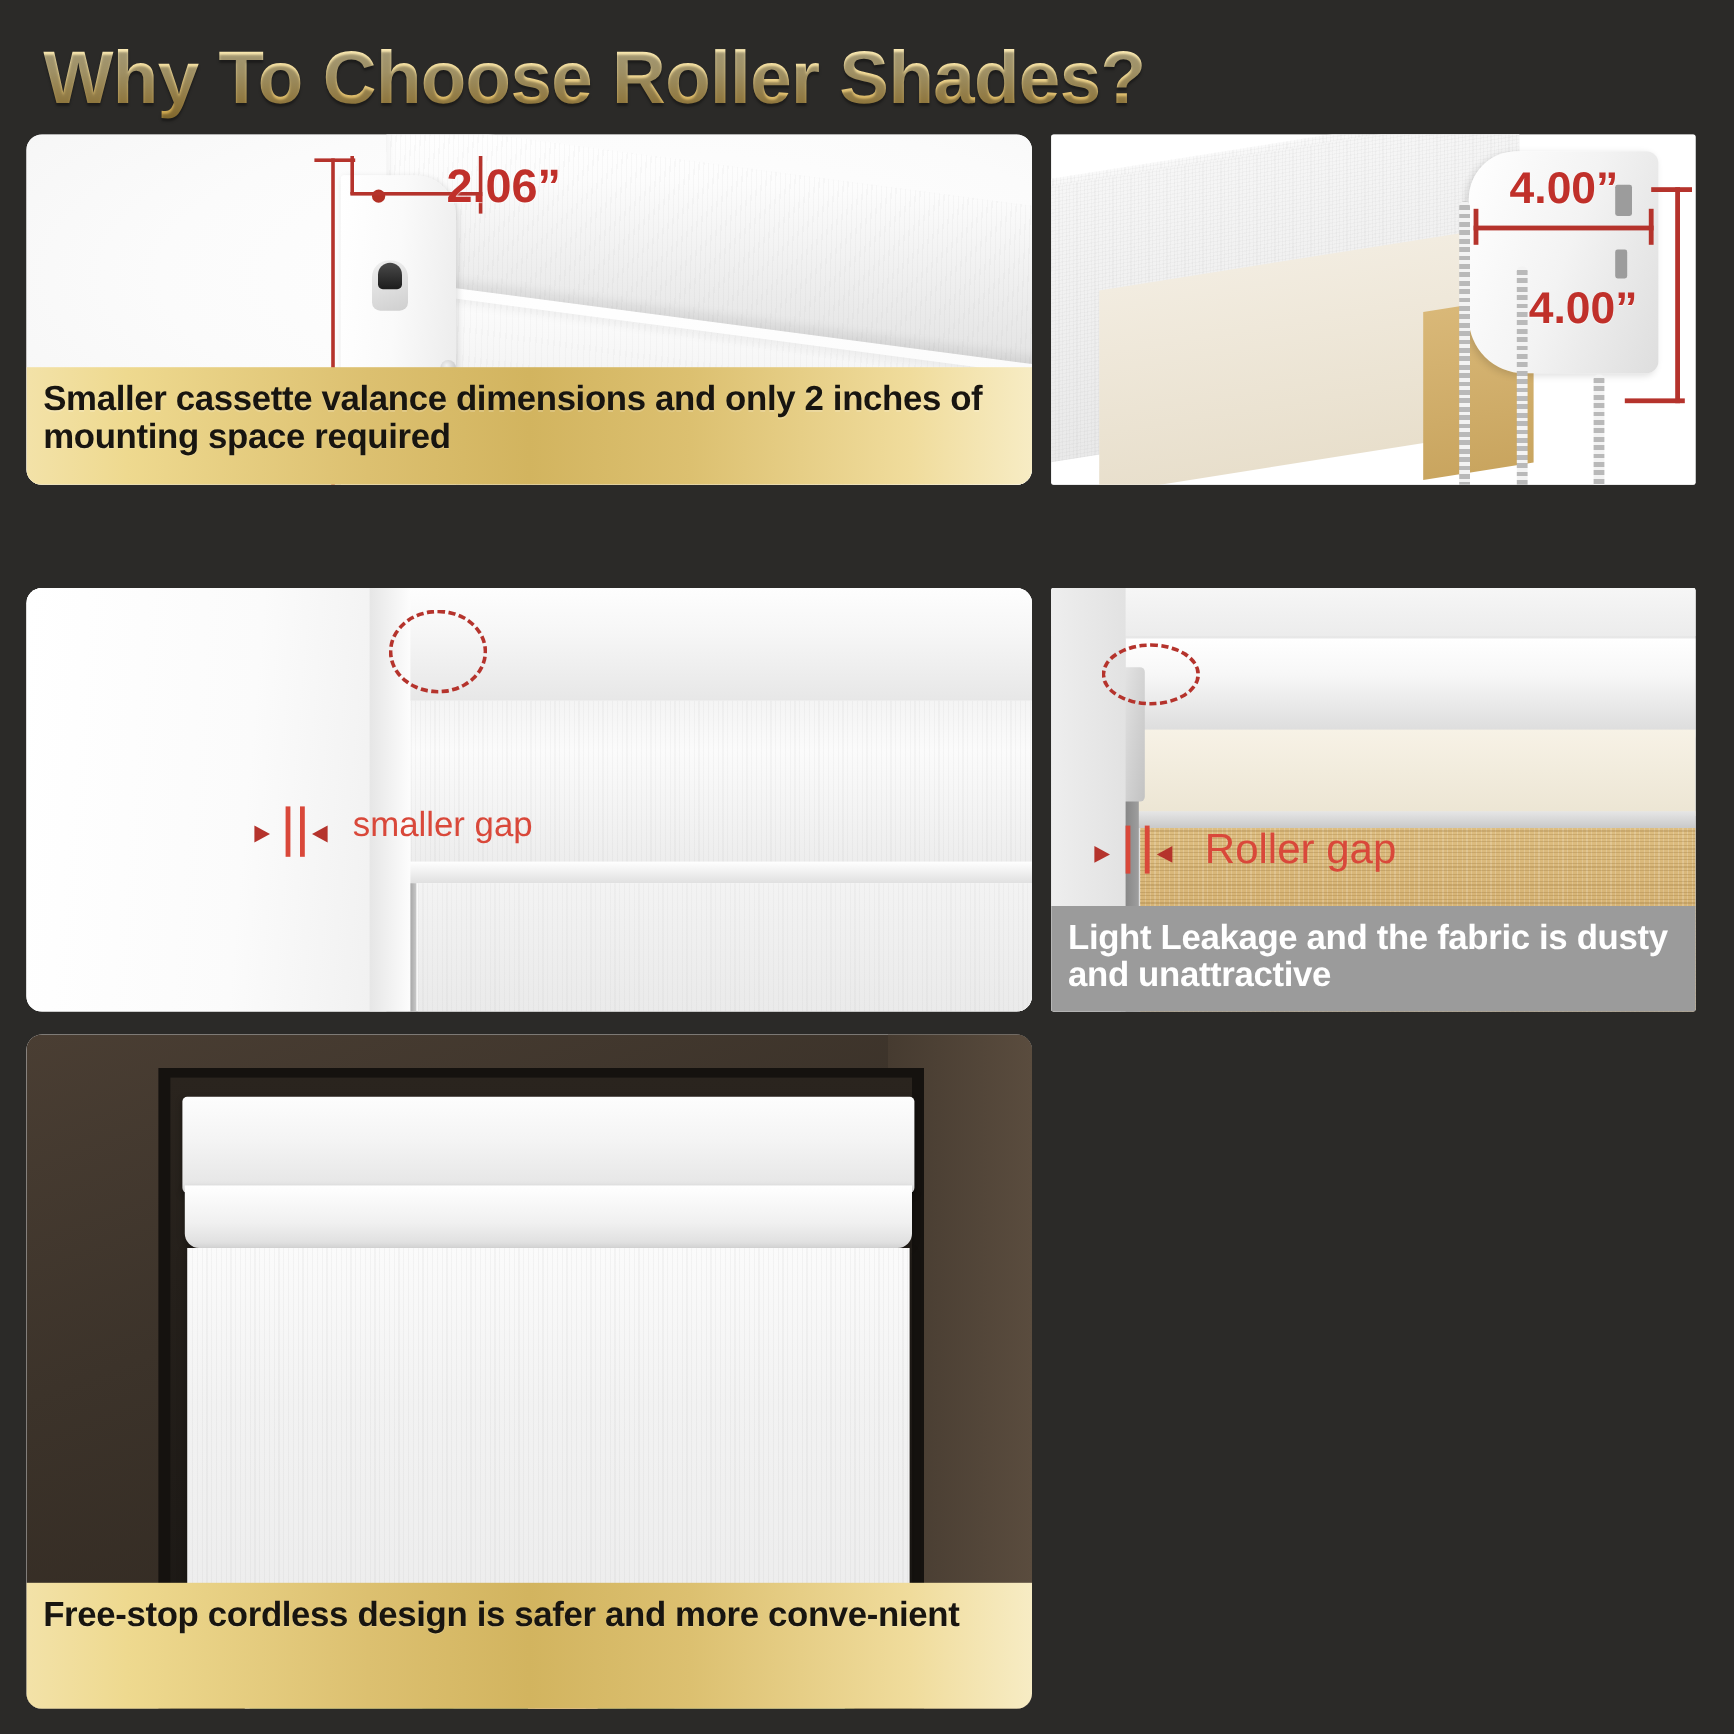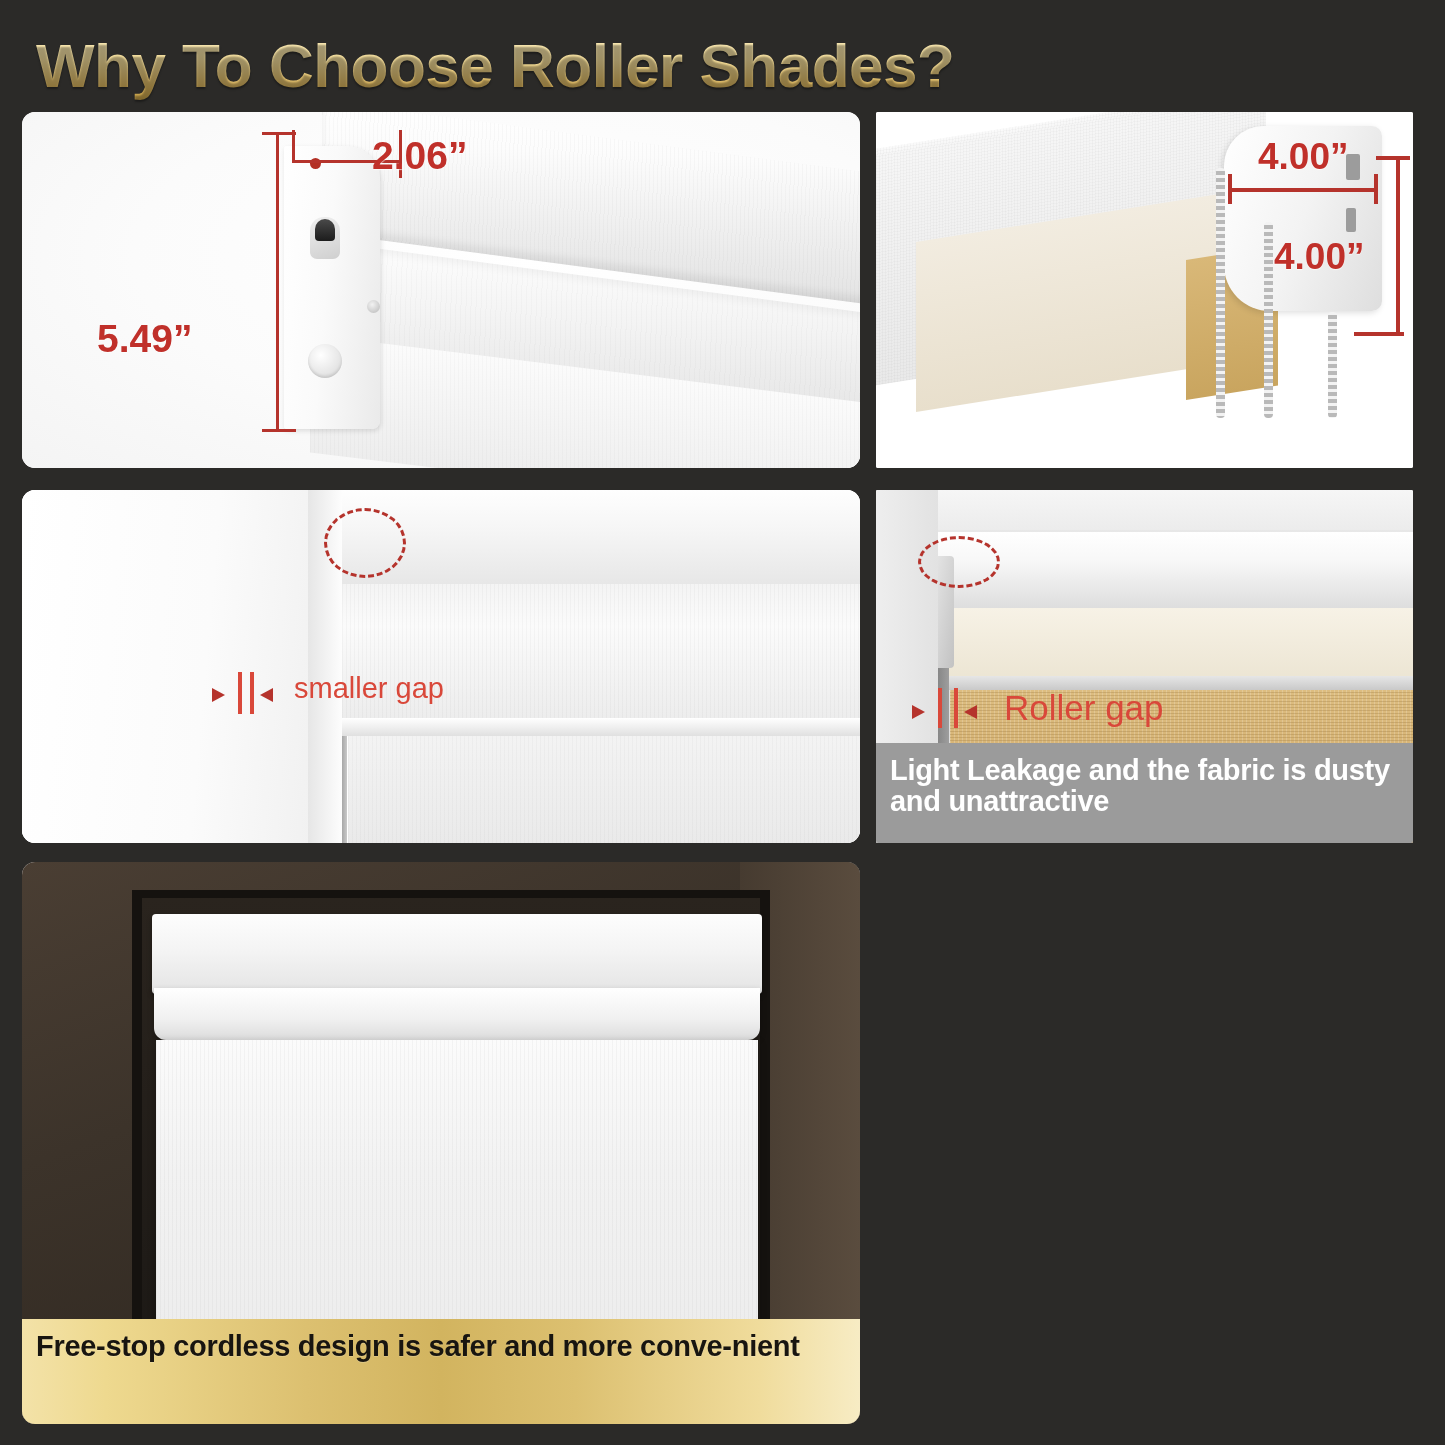--- a/index.html
+++ b/index.html
@@ -37,21 +37,21 @@
     margin-top: 12px;
   }
 
   
   .grid { position: absolute; left: 0; top: 0; width: 1445px; height: 1445px; }
 
   .panel { position: absolute; overflow: hidden; background: #ffffff; }
   .panel.left  { left: 22px;  width: 838px; border-radius: 13px; }
   .panel.right { left: 876px; width: 537px; border-radius: 2px; }
 
-  .panel.r1 { top: 112px; height: 356px; }
+  .panel.r1 { top: 112px; height: 292px; }
   .panel.r2 { top: 490px; height: 353px; }
   .panel.r3 { top: 862px; height: 562px; }
 
   .photo { position: absolute; left: 0; top: 0; right: 0; bottom: 0; overflow: hidden; }
 
   
   .caption {
     position: absolute; left: 0; right: 0; bottom: 0;
     display: flex; align-items: flex-start;
     padding: 12px 14px 10px 14px;
@@ -67,21 +67,21 @@
   .caption span {
     font-size: 29px; font-weight: bold; line-height: 1.07;
     letter-spacing: -0.3px; display: block;
   }
   .caption.gold span { text-shadow: 0 1px 0 rgba(255,255,255,0.18); }
 
   .cap-h-gold { height: 98px; }
   .cap-h-gold2 { height: 100px; }
   .cap-h-gold3 { height: 105px; }
   .cap-h-gray { height: 96px; }
-  .cap-h-gray2 { height: 100px; }
+  .cap-h-gray2 { height: 88px; }
   .cap-h-gray3 { height: 86px; }
 
   
   .p1-bg { position: absolute; inset: 0; background:
       radial-gradient(ellipse at 60% 40%, #ffffff 0%, #fbfbfb 55%, #f4f4f4 100%); }
 
   .p1-beam {
     position: absolute; left: 300px; top: 28px; width: 600px; height: 132px;
     background: linear-gradient(175deg, #ffffff 0%, #fcfcfc 22%, #f0f0f0 58%, #e2e2e2 100%);
     transform: skewY(7.5deg) ;
@@ -394,20 +394,23 @@
       <div class="dim" style="left:270px; top:48px; width:110px; height:3px;"></div>
       <div class="dim" style="left:270px; top:18px; width:3px; height:32px;"></div>
       <div class="dim" style="left:377px; top:18px; width:3px; height:48px;"></div>
       <div class="dim-label" style="left:350px; top:22px; font-size:39px;">2.06”</div>
 
       <div class="dim" style="left:254px; top:20px; width:3px; height:300px;"></div>
       <div class="dim" style="left:240px; top:20px; width:34px; height:3px;"></div>
       <div class="dim" style="left:240px; top:317px; width:34px; height:3px;"></div>
       <div class="dim-label" style="left:75px; top:205px; font-size:39px;">5.49”</div>
     </div>
+    <div class="caption gold cap-h-gold">
+      <span>Smaller cassette valance dimensions and only 2 inches of mounting space required</span>
+    </div>
   </div>
 
   <div class="panel right r1">
     <div class="photo">
       <div class="p2-bg"></div>
       <div class="p2-roll"></div>
       <div class="p2-shade"></div>
       <div class="p2-beige"></div>
       <div class="p2-tan"></div>
       <div class="p2-bracket"></div>

